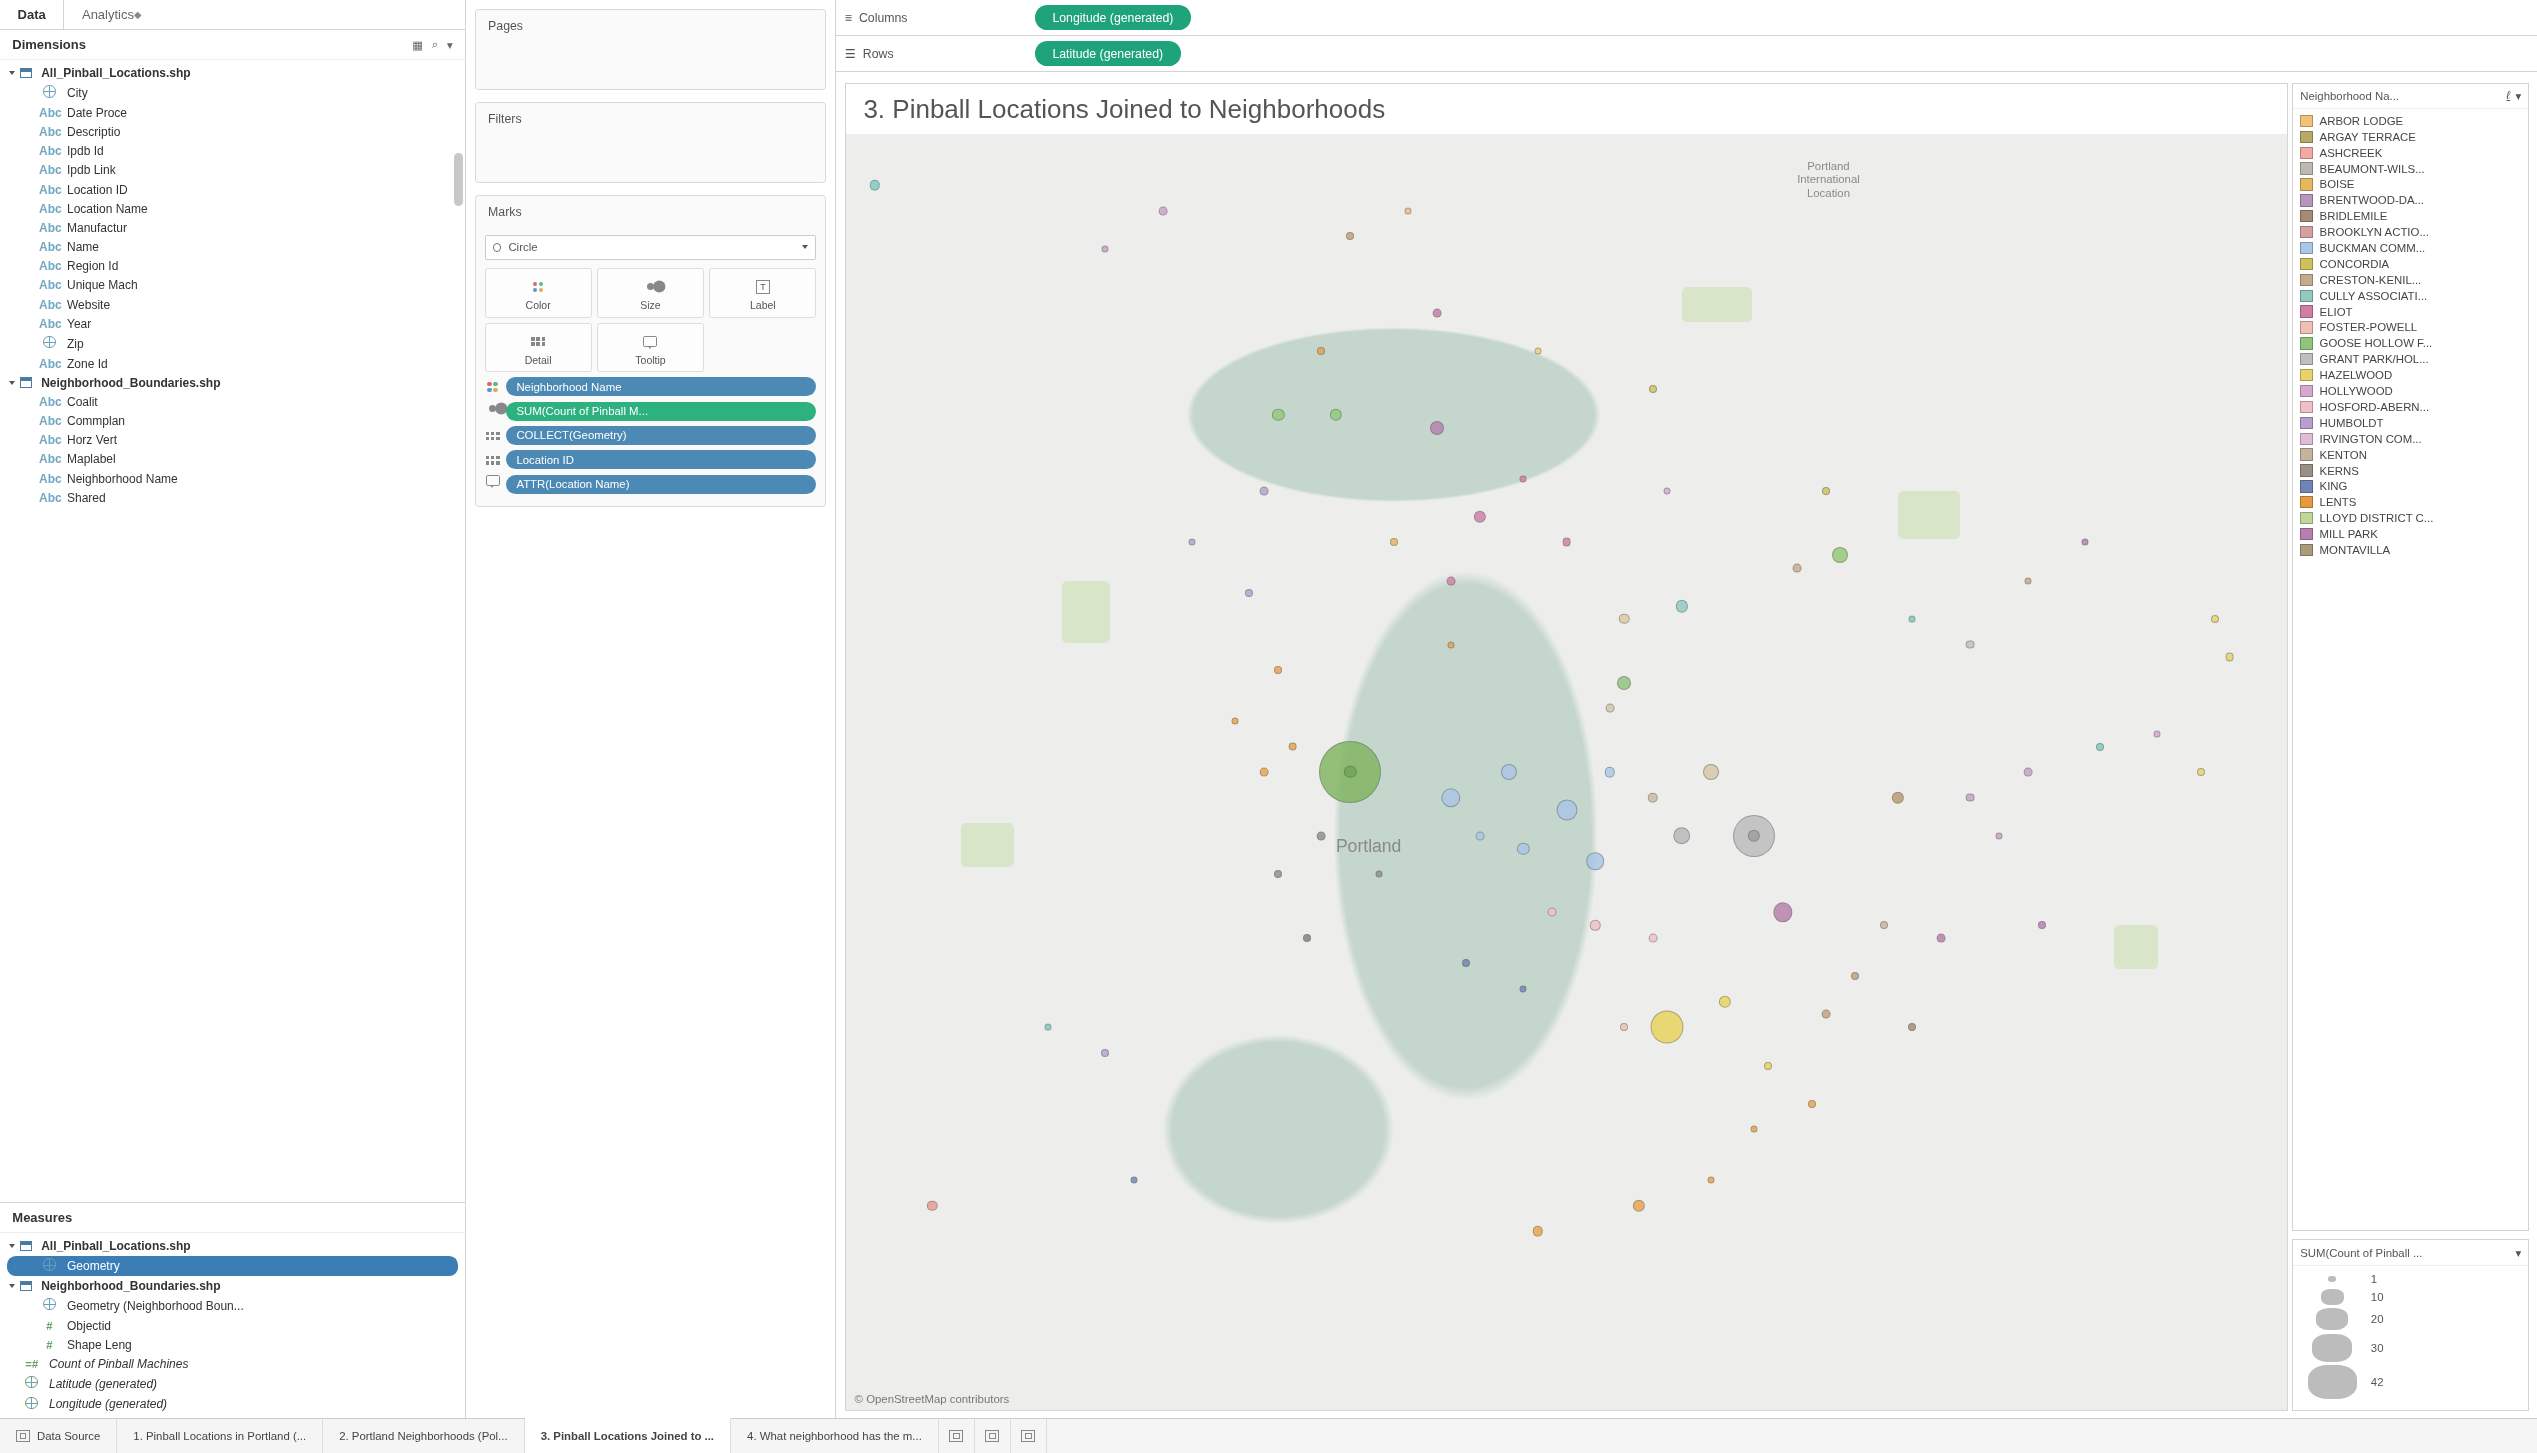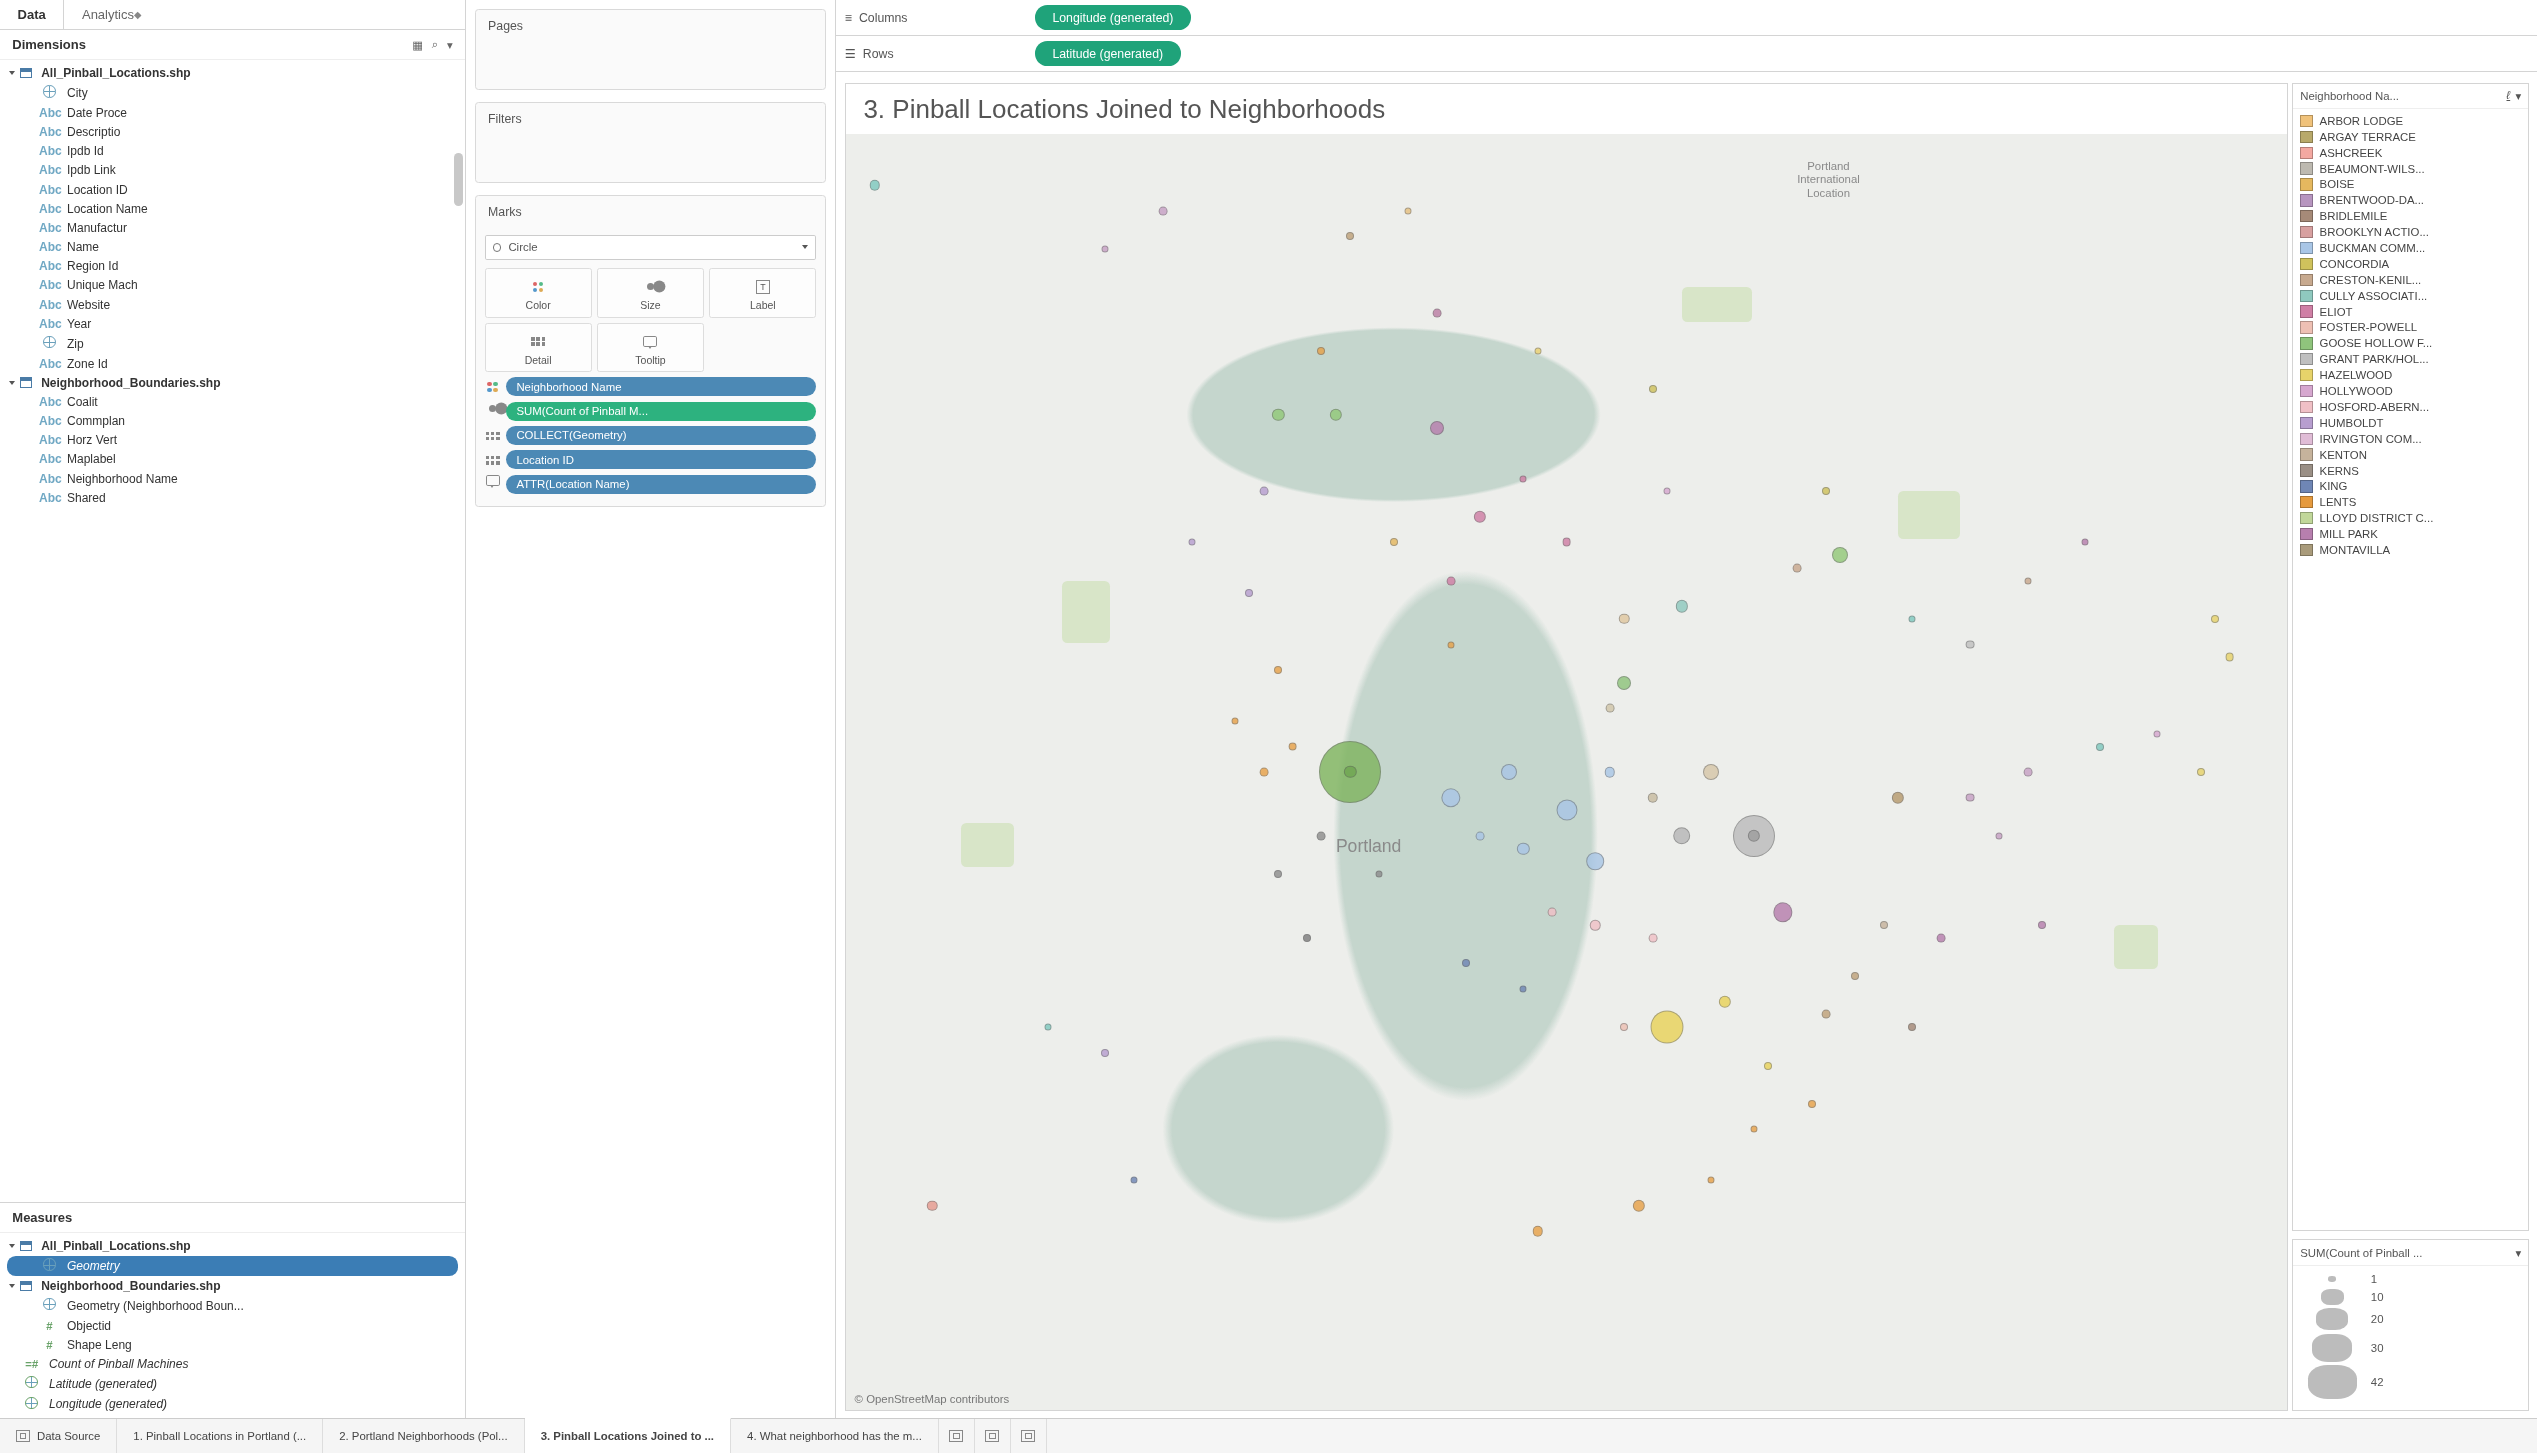--- a/index.html
+++ b/index.html
@@ -16,21 +16,21 @@
 .source-row.selected { background:#e9e9e9; }
 .db-icon { width:14px; height:12.3px; border:1.3px solid #666; border-radius:3.5px 3.5px 1.8px 1.8px; position:relative; flex-shrink:0;}
 .db-icon::before { content:''; position:absolute; top:2.6px; left:0; right:0; height:0.9px; background:#666;}
 .db-icon::after { content:''; position:absolute; top:6.2px; left:0; right:0; height:0.9px; background:#666;}
 .panel-header { display:flex; justify-content:space-between; align-items:center; padding:7px 12.3px; border-bottom:0.9px solid #eee; }
 .panel-header h3 { font-size:13px; font-weight:600; }
 .panel-header .icons { display:flex; gap:8.8px; color:#666; font-size:11.4px;}
 .tree { overflow-y:auto; flex:1; padding:3.5px 0; }
 .tree-title { display:flex; align-items:center; gap:5.3px; padding:2.6px 8.8px; font-weight:600; font-size:12px; }
 .tree-item { display:flex; align-items:center; gap:7px; padding:2.6px 8.8px 2.6px 39px; font-size:12px; color:#333; cursor:pointer; }
-.tree-item.selected { background:#3b7db5; color:#fff; border-radius:8.8px; margin:0 7px; padding-left:32px;font-style:italic;}
+.tree-item.selected { background:#3b7db5; color:#fff; border-radius:8.8px; margin:0 7px; padding-left:32px;}
 .type-icon { width:21px; font-size:12px; color:#70a8c4; font-weight:600; flex-shrink:0; text-align:center;}
 .type-icon.italic { font-style: italic; color:#6aa36a;}
 .globe { display:inline-block; width:12.3px; height:12.3px; border:1.3px solid #6aa0bb; border-radius:50%; position:relative;}
 .globe::before{content:'';position:absolute;top:0;bottom:0;left:50%;width:0.9px;background:#6aa0bb;}
 .globe::after{content:'';position:absolute;left:0;right:0;top:50%;height:0.9px;background:#6aa0bb;}
 .caret { display:inline-block; width:0; height:0; border-left:3.5px solid transparent; border-right:3.5px solid transparent; border-top:4.4px solid #555; }
 .table-ico { display:inline-block; width:12.3px; height:10.5px; border:1.3px solid #4a7ba6; position:relative; background:linear-gradient(#4a7ba6 0 2.6px, transparent 2.6px);}
 .hash { color:#6aa36a; font-weight:700; font-size:11.4px;}
 .measures-block { border-top:0.9px solid #d4d4d4; }
 .scrollbar-fake { position:absolute; right:1.8px; top:123px; width:8.8px; height:53px; background:#c8c8c8; border-radius:4.4px;}

